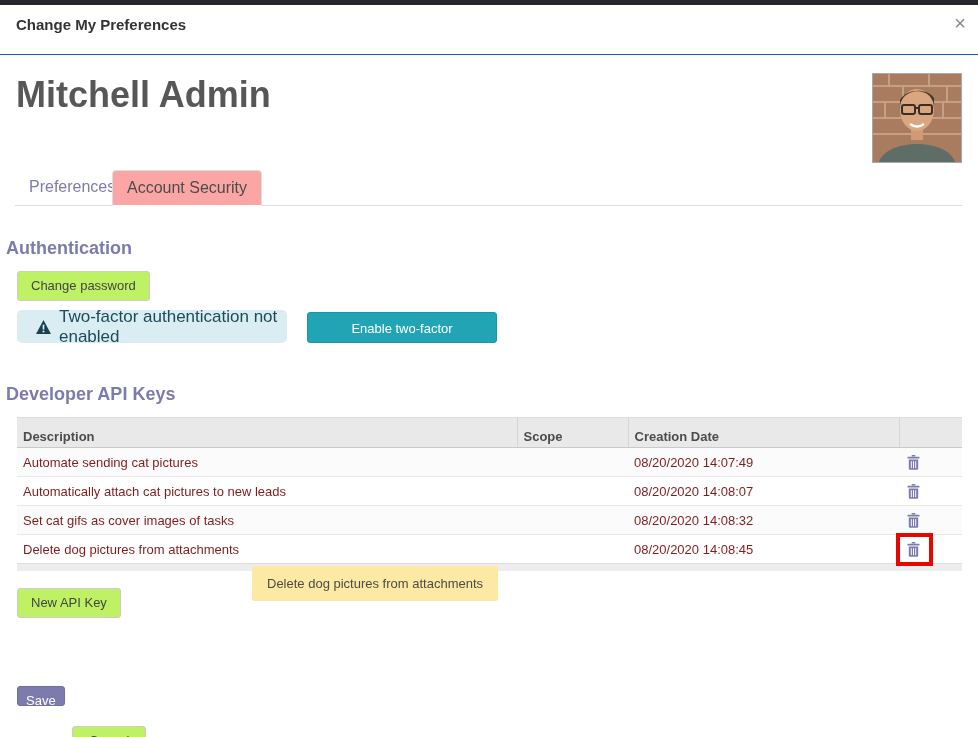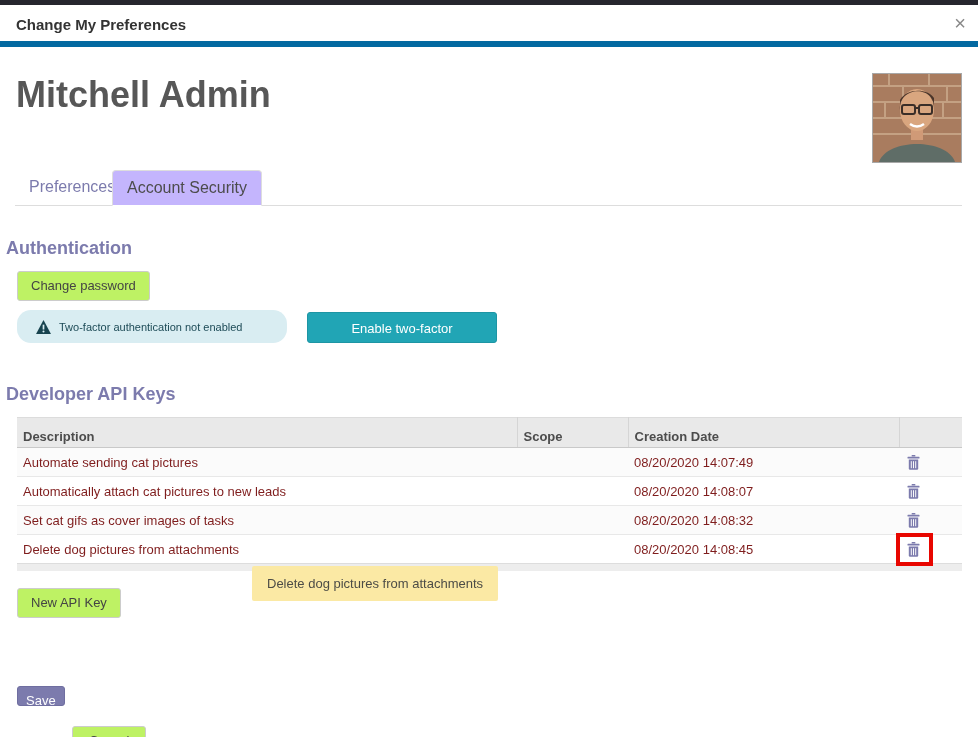--- a/index.html
+++ b/index.html
@@ -6,50 +6,50 @@
   html,body { margin:0; padding:0; }
   body {
     width:978px; height:737px; position:relative; overflow:hidden;
     background:#fff; color:#4c4c4c;
     font-family:"Liberation Sans", sans-serif; font-size:13px;
   }
   
   .top-strip { position:absolute; left:0; top:0; width:978px; height:5px; background:#26262e; }
 
   
-  .modal-header { position:absolute; left:0; top:5px; width:978px; height:42px; background:#fff; border-bottom:6px solid #0369a1;text-decoration:underline; }
+  .modal-header { position:absolute; left:0; top:5px; width:978px; height:50px; background:#fff; border-bottom:1px solid #0369a1;text-decoration:underline; }
   .modal-title { position:absolute; left:16px; top:11px; font-size:15px; font-weight:bold; color:#333; }
   .close-btn { position:absolute; right:12px; top:8px; font-size:20px; color:#888; cursor:pointer; line-height:1; }
 
   .user-name { position:absolute; left:16px; top:74px; margin:0; font-size:36px; font-weight:bold; color:#575757; }
 
   .avatar { position:absolute; left:872px; top:73px; width:90px; height:90px; border:1px solid #a8a8a8; background:#a97c5f; }
   .avatar svg { display:block; }
 
   
   .tabbar-line { position:absolute; left:15px; top:205px; width:947px; height:1px; background:#ddd; }
   .tab { position:absolute; top:170px; height:36px; line-height:34px; padding:0 14px; font-size:16px; cursor:pointer; }
   .tab-inactive { left:15px; color:#7c7bad; }
-  .tab-active { left:112px; background:#c4b5fd; border:1px solid #ddd; border-bottom:1px solid #fff; border-radius:4px 4px 0 0; color:#4c4c4c; z-index:2; }
+  .tab-active { left:112px; background:#fca5a5; border:1px solid #ddd; border-bottom:1px solid #fff; border-radius:4px 4px 0 0; color:#4c4c4c; z-index:2; }
 
   .section-heading { position:absolute; left:6px; margin:0; font-size:18px; font-weight:bold; color:#7c7bad; }
   .h-auth { top:238px; }
   .h-api  { top:384px; }
 
   .btn {
     display:inline-block; height:30px; line-height:28px; padding:0 13px;
     background:#bef264; border:1px solid #ccc; border-radius:3px;
     font-size:13px; color:#444; cursor:pointer; text-align:center;
   }
   .change-password { position:absolute; left:17px; top:271px; }
 
   .alert-2fa {
     position:absolute; left:17px; top:310px; width:270px; height:33px;
-    background:#d9edf2; color:#1d4b57; border-radius:14px;
-    display:flex; align-items:center; gap:8px; padding:0 0 0 19px; font-size:11px;
+    background:#d9edf2; color:#1d4b57; border-radius:5px;
+    display:flex; align-items:center; gap:8px; padding:0 0 0 19px; font-size:17px;
   }
   .btn-teal {
     position:absolute; left:307px; top:312px; width:190px; height:31px; line-height:29px;
     background:#21a5b5; border:1px solid #1d95a4; color:#fff;
     border-radius:3px; font-size:13px; text-align:center; cursor:pointer;
   }
 
   
   .api-table { position:absolute; left:17px; top:417px; width:945px; border-collapse:collapse; font-size:13px; table-layout:fixed; }
   .api-table col.c-desc { width:500px; }

